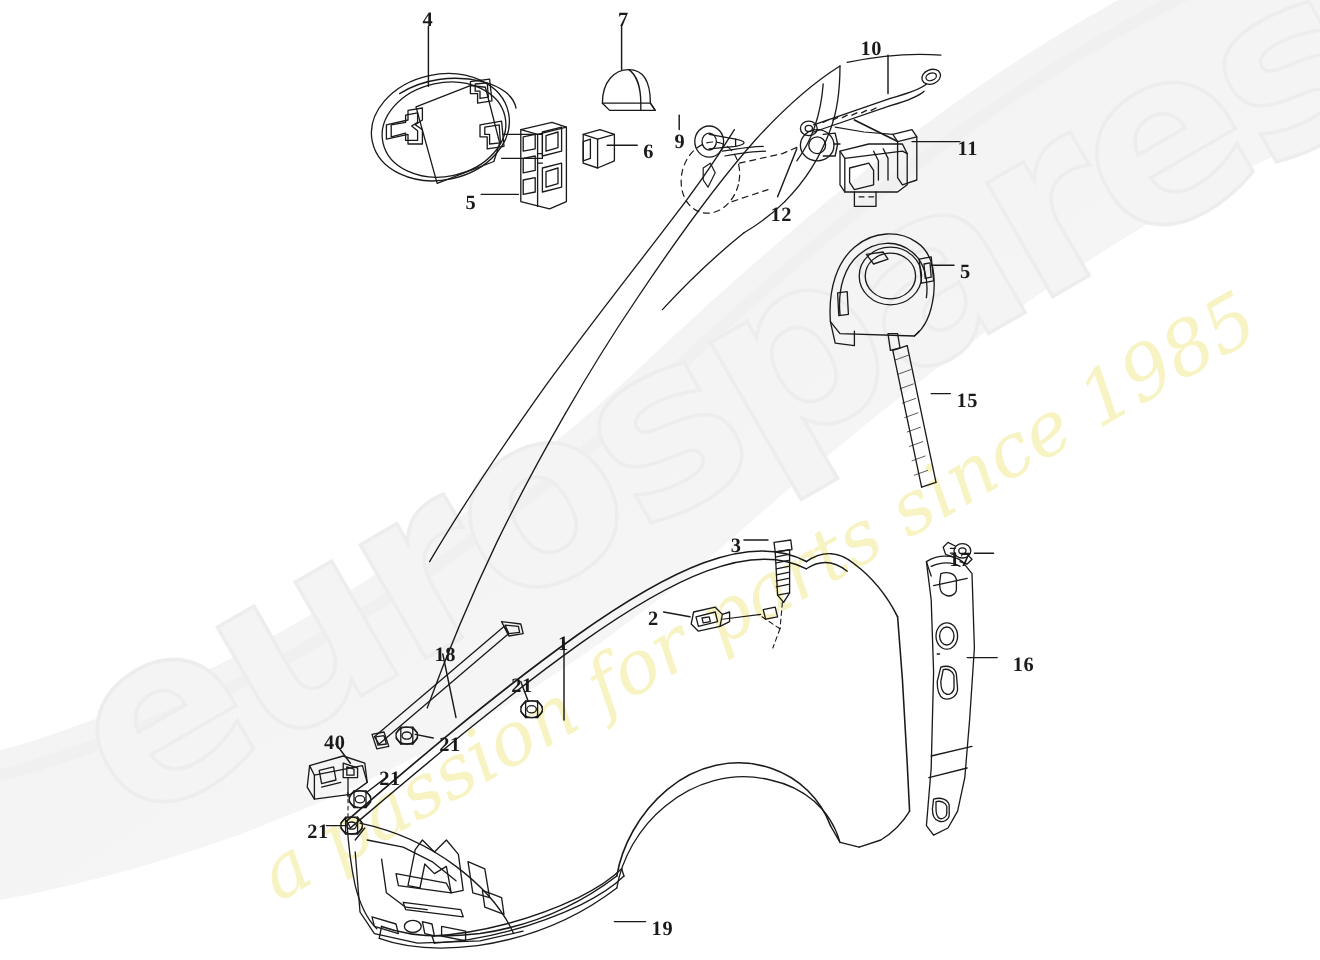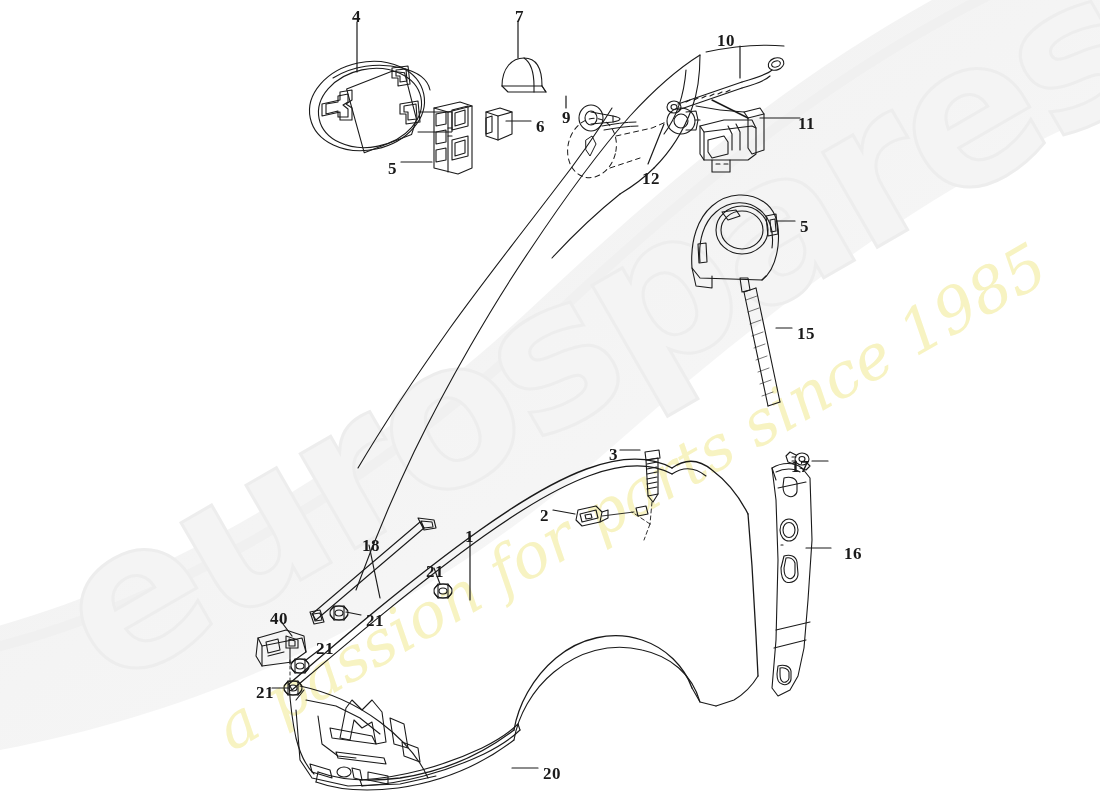--- a/index.html
+++ b/index.html
@@ -402,21 +402,21 @@
     <div class="num" style="left:536px;top:118px;">6</div>
     <div class="num" style="left:515px;top:8px;">7</div>
     <div class="num" style="left:562px;top:109px;">9</div>
     <div class="num" style="left:695px;top:32px;margin-left:22px;">10</div>
     <div class="num" style="left:798px;top:115px;">11</div>
     <div class="num" style="left:642px;top:170px;font-family:Liberation Serif, serif;">12</div>
     <div class="num" style="left:800px;top:218px;">5</div>
     <div class="num" style="left:797px;top:325px;">15</div>
     <div class="num" style="left:844px;top:545px;">16</div>
     <div class="num" style="left:791px;top:458px;">17</div>
-    <div class="num" style="left:543px;top:765px;">20</div>
+    <div class="num" style="left:543px;top:765px;">19</div>
     <div class="num" style="left:362px;top:537px;">18</div>
     <div class="num" style="left:270px;top:610px;">40</div>
     <div class="num" style="left:426px;top:563px;">21</div>
     <div class="num" style="left:366px;top:612px;">21</div>
     <div class="num" style="left:316px;top:640px;">21</div>
     <div class="num" style="left:256px;top:684px;">21</div>
   </div>
 
 </div>
 

